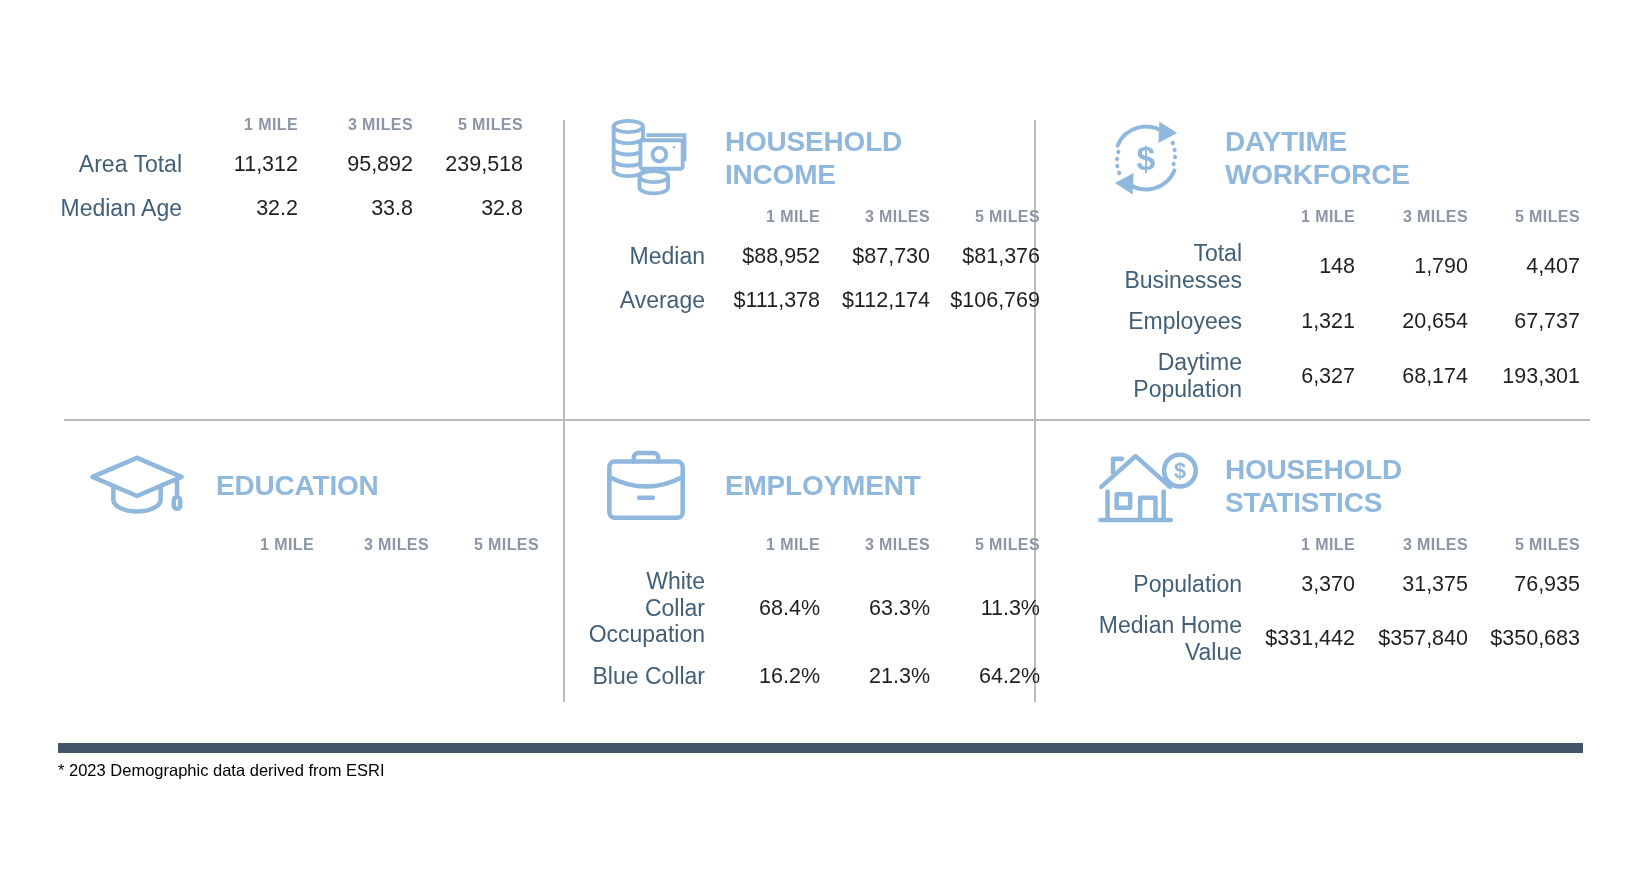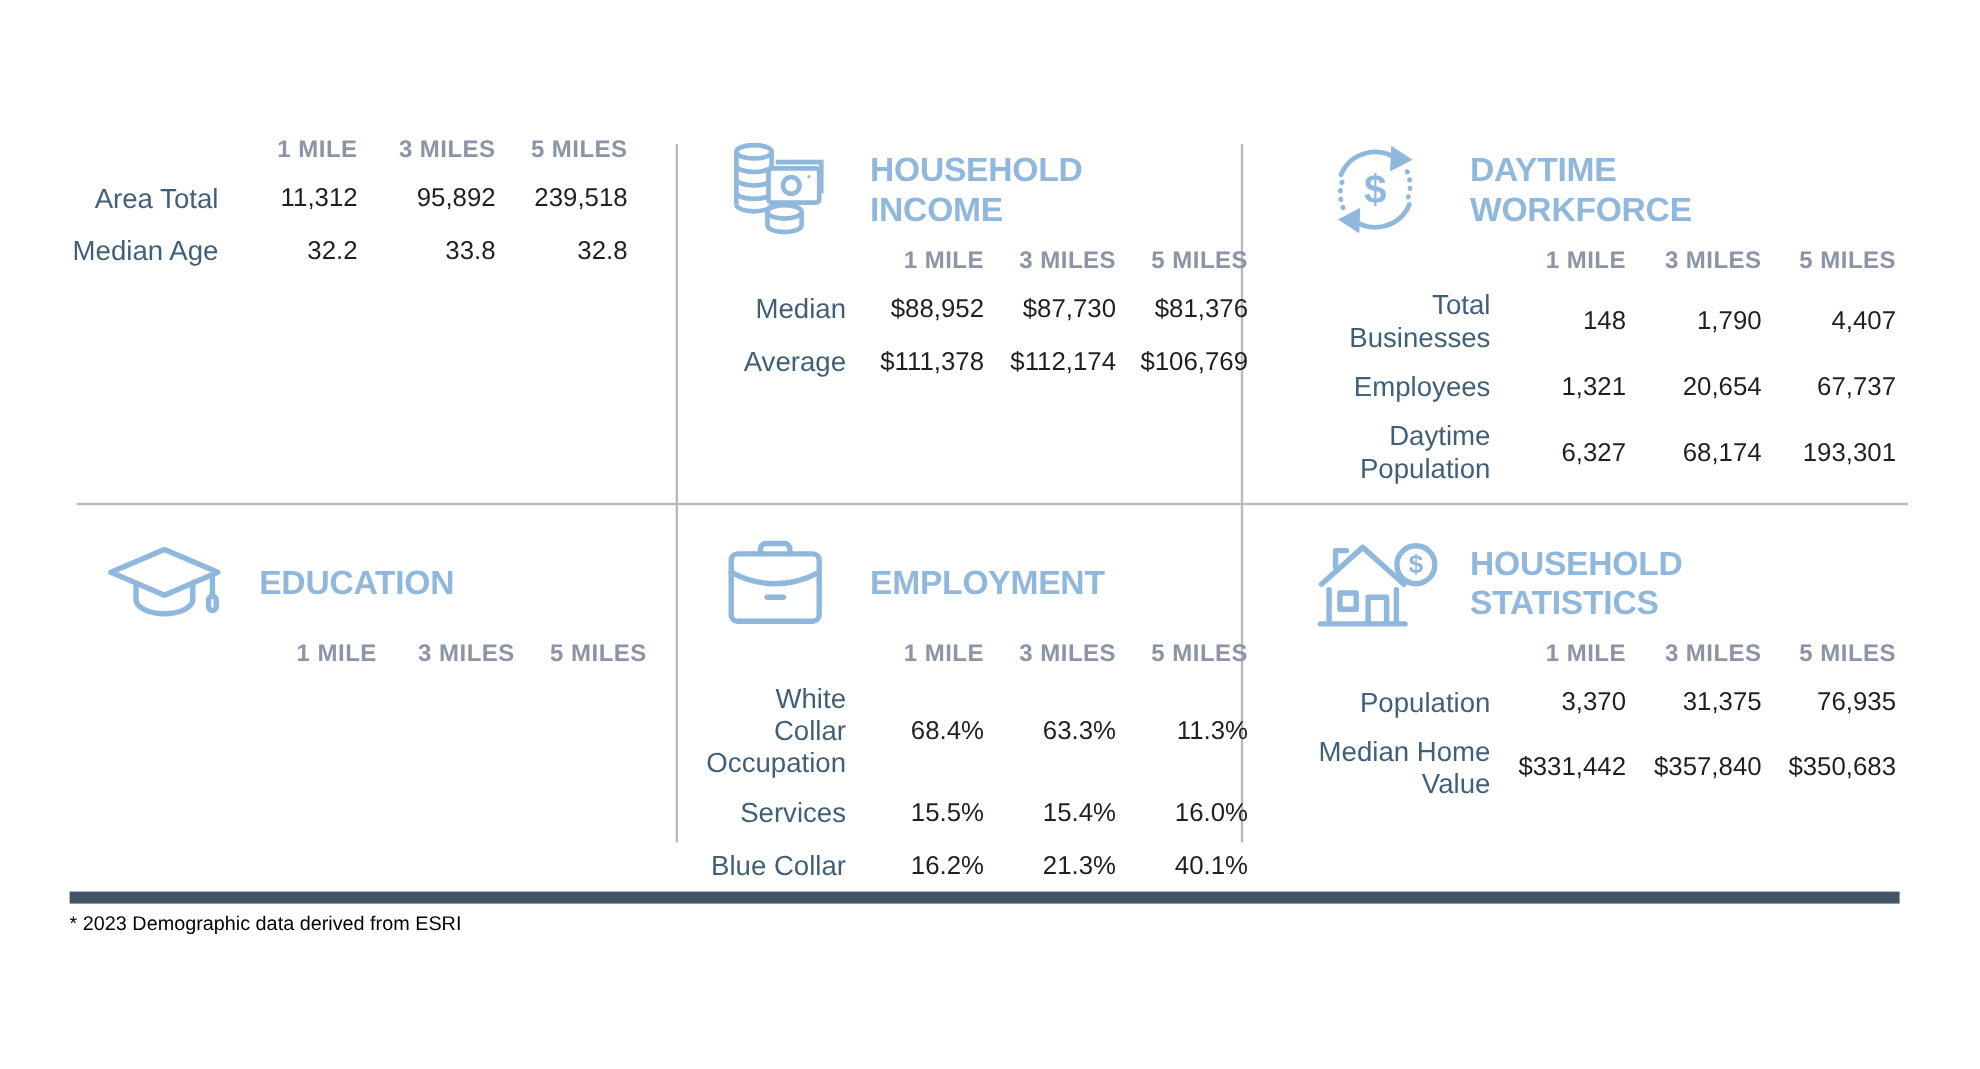--- a/index.html
+++ b/index.html
@@ -33,21 +33,21 @@
     margin:0 0 0 18px;font-size:28px;font-weight:700;color:var(--accent);
     line-height:1.18;max-width:235px;letter-spacing:-0.2px;
   }
   .sec-table{margin-top:2px;}
   .t-row{display:grid;align-items:center;margin-top:12px;min-height:32px;}
   .t-row.t-head{margin-top:0;min-height:22px;}
   .cols-a .t-row{grid-template-columns:122px 116px 115px 110px;}
   .cols-b .t-row{grid-template-columns:120px 115px 110px 110px;}
   .cols-c .t-row{grid-template-columns:157px 113px 113px 112px;}
   .cell{text-align:right;}
-  .col-h{font-size:20px;font-weight:700;color:var(--colhead);letter-spacing:0.4px;}
+  .col-h{font-size:16px;font-weight:700;color:var(--colhead);letter-spacing:0.4px;}
   .label-cell{font-size:23px;color:var(--label);line-height:1.16;}
   .val{font-size:21.5px;color:var(--val);}
   .bottom-bar{position:absolute;left:58px;top:743px;width:1525px;height:10px;background:var(--bar);}
   .footnote{position:absolute;left:58px;top:761px;font-size:16.5px;color:#000000;}
   svg{display:block;}
 </style>
 </head>
 <body>
 
 <div class="canvas">
@@ -206,30 +206,24 @@
         <div class="cell col-h">3 MILES</div>
         <div class="cell col-h">5 MILES</div>
       </div>
       <div class="t-row">
         <div class="cell label-cell">White Collar Occupation</div>
         <div class="cell val">68.4%</div>
         <div class="cell val">63.3%</div>
         <div class="cell val">11.3%</div>
       </div>
       <div class="t-row">
-        <div class="cell label-cell">Services</div>
-        <div class="cell val">15.5%</div>
-        <div class="cell val">15.4%</div>
-        <div class="cell val">16.0%</div>
-      </div>
-      <div class="t-row">
         <div class="cell label-cell">Blue Collar</div>
         <div class="cell val">16.2%</div>
         <div class="cell val">21.3%</div>
-        <div class="cell val">40.1%</div>
+        <div class="cell val">64.2%</div>
       </div>
     </div>
   </section>
 
   <section class="stat-section" id="sec-hstats">
     <div class="sec-head">
       <div class="icon-box">
         <svg width="104" height="80" viewBox="0 0 115 88" fill="none" stroke="#90b8dc" stroke-width="5" stroke-linecap="round" stroke-linejoin="round">
           <path d="M8 45 L46 11 L84 45"></path>
           <path d="M21 29 V14 H31"></path>

